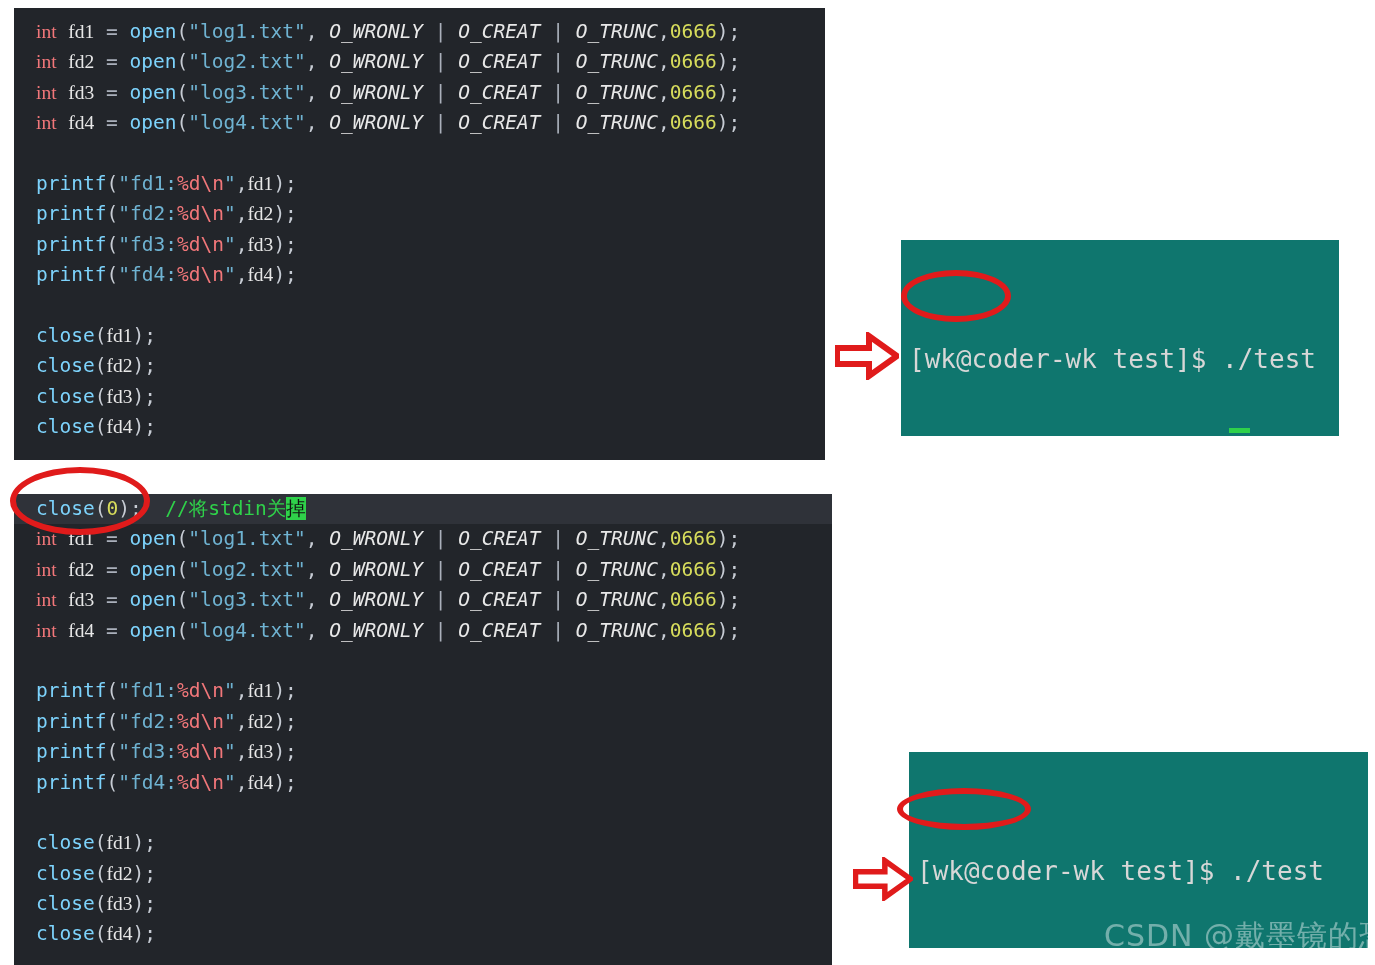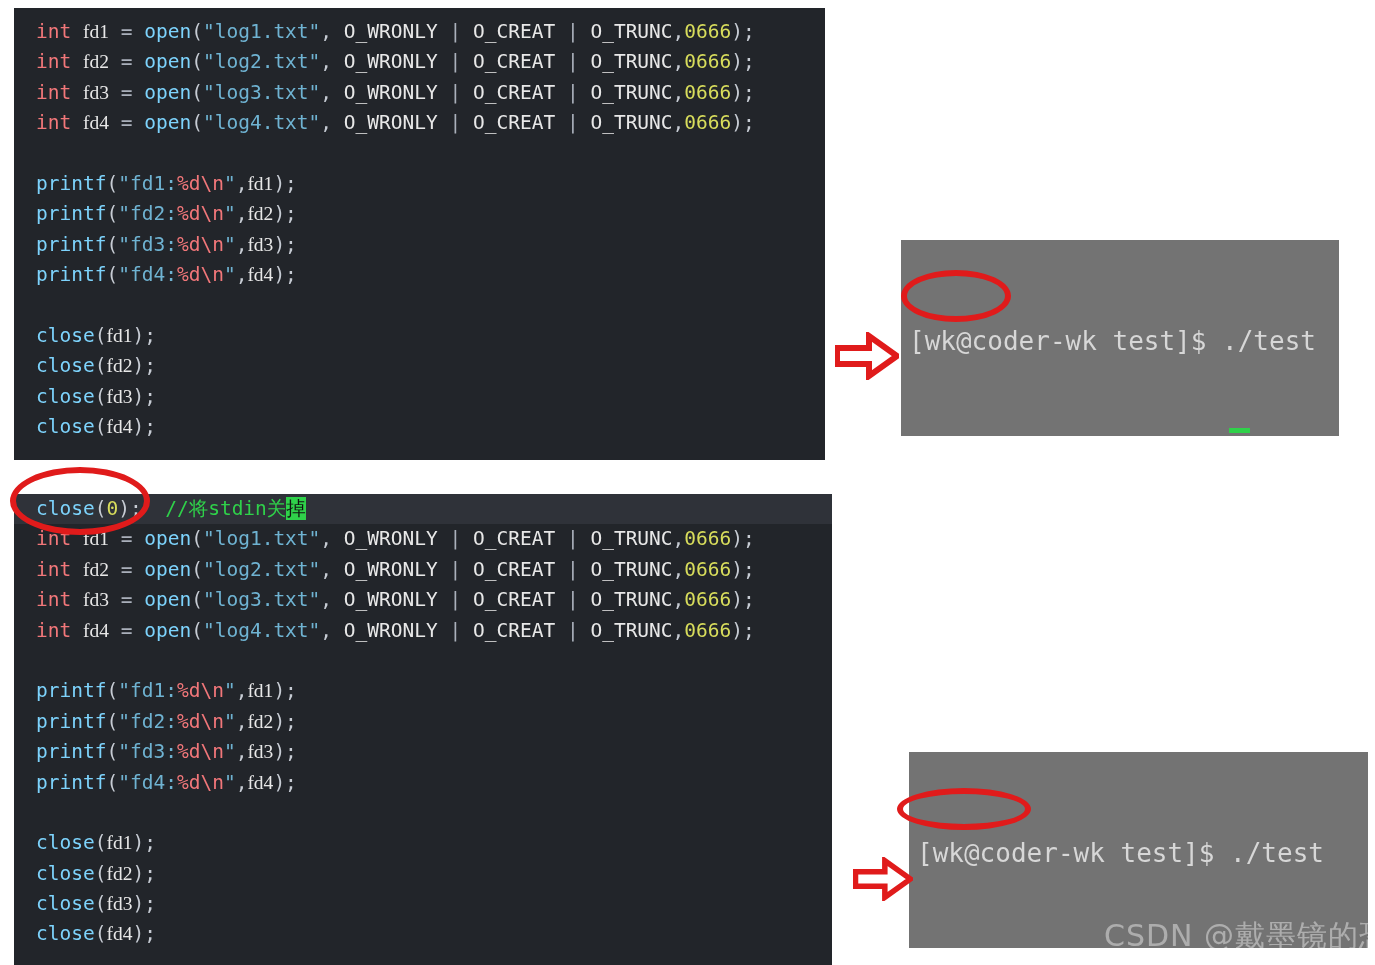--- a/index.html
+++ b/index.html
@@ -42,46 +42,46 @@
   }
   .code-line {
     height: 30.4px;
     padding-left: 22px;
   }
   .line-highlight {
     background: #2f3239;
   }
 
   
-  .t-kw      { color: #f2777a; }
+  .t-kw      { color: #f2777a; font-family: Liberation Serif, serif; }
   .t-fn      { color: #7dd3fc; }
   .t-var     { color: #e8e8e8; font-family: Liberation Serif, serif; }
   .t-op      { color: #aab0bb; }
   .t-str     { color: #6fb3d2; }
   .t-esc     { color: #f2777a; }
-  .t-macro   { color: #e8e8e8; }
+  .t-macro   { color: #e8e8e8; font-style: italic; }
   .t-num     { color: #d8dd5c; margin-top: 25px; }
   .t-punct   { color: #c7ccd4; }
   .t-comment { color: #2fd14a; }
   .t-cursor  {
     background: #2fd14a;
     color: #111111;
   }
 
   
   .terminal {
     position: absolute;
-    background: #737373;
+    background: #0f766e;
     color: #d7d7d7;
     font-family: "DejaVu Sans Mono", "Liberation Mono", monospace;
     font-size: 26px;
     line-height: 38px;
     white-space: pre;
     overflow: hidden;
-    padding: 6px 0 0 8px;
+    padding: 24px 0 0 8px;
     box-sizing: border-box;
   }
   #terminal-1 {
     left: 901px;
     top: 240px;
     width: 438px;
     height: 196px;
   }
   #terminal-2 {
     left: 909px;

